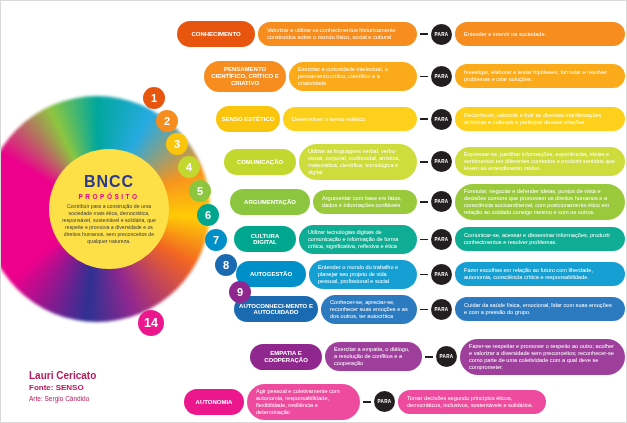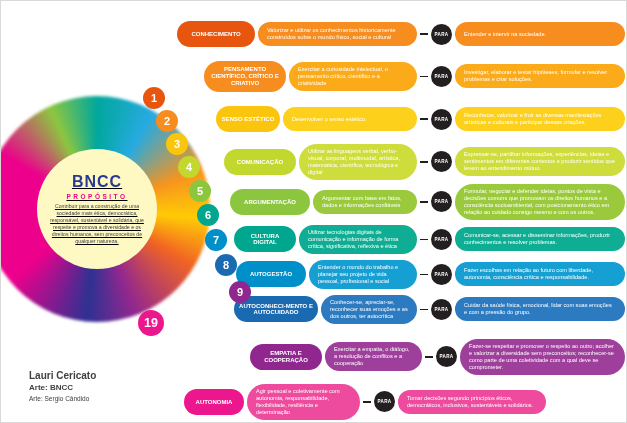--- a/index.html
+++ b/index.html
@@ -10,23 +10,23 @@
   }
   .swirl{
     position:absolute;left:-17px;top:95px;width:226px;height:226px;border-radius:50%;
     background:conic-gradient(from 0deg,
       #00a79d 0deg,#27aae1 30deg,#f7941d 70deg,#ffcb05 95deg,#f26522 120deg,
       #92278f 160deg,#2e3192 185deg,#ec008c 230deg,#ec008c 300deg,#8dc63f 335deg,#00a79d 360deg);
     filter:blur(1.5px);
     z-index:1;
   }
   .center-circle{
-    position:absolute;left:36px;top:148px;width:120px;height:120px;border-radius:50%;
-    background:#fef9c3;z-index:2;display:flex;flex-direction:column;align-items:center;
-    justify-content:center;text-align:center;padding:0 10px;box-sizing:border-box;text-decoration:underline;
+    position:absolute;left:48px;top:148px;width:120px;height:120px;border-radius:50%;
+    background:#fde047;z-index:2;display:flex;flex-direction:column;align-items:center;
+    justify-content:center;text-align:center;padding:0 10px;box-sizing:border-box;
   }
   .brand{color:#2b3990;font-size:16px;font-weight:bold;letter-spacing:1px;}
   .purpose-sub{color:#ec008c;font-size:6.5px;font-weight:bold;letter-spacing:2.5px;margin:2px 0 3px;}
   .purpose-desc{color:#414042;font-size:5.2px;line-height:1.35;}
   .main-title{
     position:absolute;left:78px;top:14px;width:108px;text-align:center;z-index:3;
     color:#ec008c;font-weight:bold;font-size:10.5px;line-height:1.15;letter-spacing:0.3px;
   }
   .comp-row{position:absolute;display:flex;align-items:center;gap:3px;z-index:3;}
   .name-pill{
@@ -46,41 +46,41 @@
   }
   .outcome-pill{
     border-radius:20px;color:#fff;font-size:5.6px;line-height:1.25;
     padding:4px 9px;box-sizing:border-box;display:flex;align-items:center;
     flex-shrink:0;min-height:24px;
   }
   .num-circle{
     position:absolute;border-radius:50%;color:#fff;font-weight:bold;z-index:4;
     display:flex;align-items:center;justify-content:center;
   }
-  .credits{position:absolute;left:28px;top:369px;z-index:3;color:#404040;}
+  .credits{position:absolute;left:28px;top:369px;z-index:3;color:#be185d;}
   .credit-author{font-size:10px;font-weight:bold;}
   .credit-source{font-size:8px;font-weight:bold;margin-top:2px;}
   .credit-art{font-size:6.5px;margin-top:3px;}
 </style>
 </head>
 <body>
 
 <div class="canvas" id="canvas">
   <div class="swirl"></div>
 
   <div class="center-circle">
     <div class="brand">BNCC</div>
     <div class="purpose-sub">PROPÓSITO</div>
     <div class="purpose-desc">Contribuir para a construção de uma sociedade mais ética, democrática, responsável, sustentável e solidária, que respeite e promova a diversidade e os direitos humanos, sem preconceitos de qualquer natureza.</div>
   </div>
 
 
   <div class="credits">
     <div class="credit-author">Lauri Cericato</div>
-    <div class="credit-source">Arte: BNCC</div>
+    <div class="credit-source">Fonte: SENSO</div>
     <div class="credit-art">Arte: Sergio Cândido</div>
   </div>
 <div class="comp-row" style="top: 20px; left: 176px; width: 448px;">
       <div class="name-pill" style="background: rgb(232, 85, 15); width: 78px;">CONHECIMENTO</div>
       <div class="action-pill" style="background: rgb(246, 141, 30);">Valorizar e utilizar os conhecimentos historicamente construídos sobre o mundo físico, social e cultural</div>
       <div class="connector"></div>
       <div class="para-circle">PARA</div>
       <div class="outcome-pill" style="background: rgb(246, 141, 30); width: 170px;">Entender e intervir na sociedade.</div>
     </div>
     <div class="num-circle" style="left: 142px; top: 86px; width: 22px; height: 22px; background: rgb(232, 85, 15); font-size: 11px;">1</div>
@@ -148,14 +148,14 @@
       <div class="outcome-pill" style="background: rgb(158, 63, 155); width: 165px;">Fazer-se respeitar e promover o respeito ao outro; acolher e valorizar a diversidade sem preconceitos; reconhecer-se como parte de uma coletividade com a qual deve se comprometer.</div>
     </div>
     <div class="num-circle" style="left: 228px; top: 280px; width: 22px; height: 22px; background: rgb(144, 39, 142); font-size: 11px;">9</div>
     <div class="comp-row" style="top: 383px; left: 183px; width: 362px;">
       <div class="name-pill" style="background: rgb(236, 22, 141); width: 60px;">AUTONOMIA</div>
       <div class="action-pill" style="background: rgb(238, 75, 158);">Agir pessoal e coletivamente com autonomia, responsabilidade, flexibilidade, resiliência e determinação</div>
       <div class="connector"></div>
       <div class="para-circle">PARA</div>
       <div class="outcome-pill" style="background: rgb(238, 75, 158); width: 148px;">Tomar decisões segundo princípios éticos, democráticos, inclusivos, sustentáveis e solidários.</div>
     </div>
-    <div class="num-circle" style="left: 137px; top: 309px; width: 26px; height: 26px; background: rgb(236, 22, 141); font-size: 12.5px;">19</div>
+    <div class="num-circle" style="left: 137px; top: 309px; width: 26px; height: 26px; background: rgb(236, 22, 141); font-size: 12.5px;">14</div>
   </div>
 
 </body></html>

